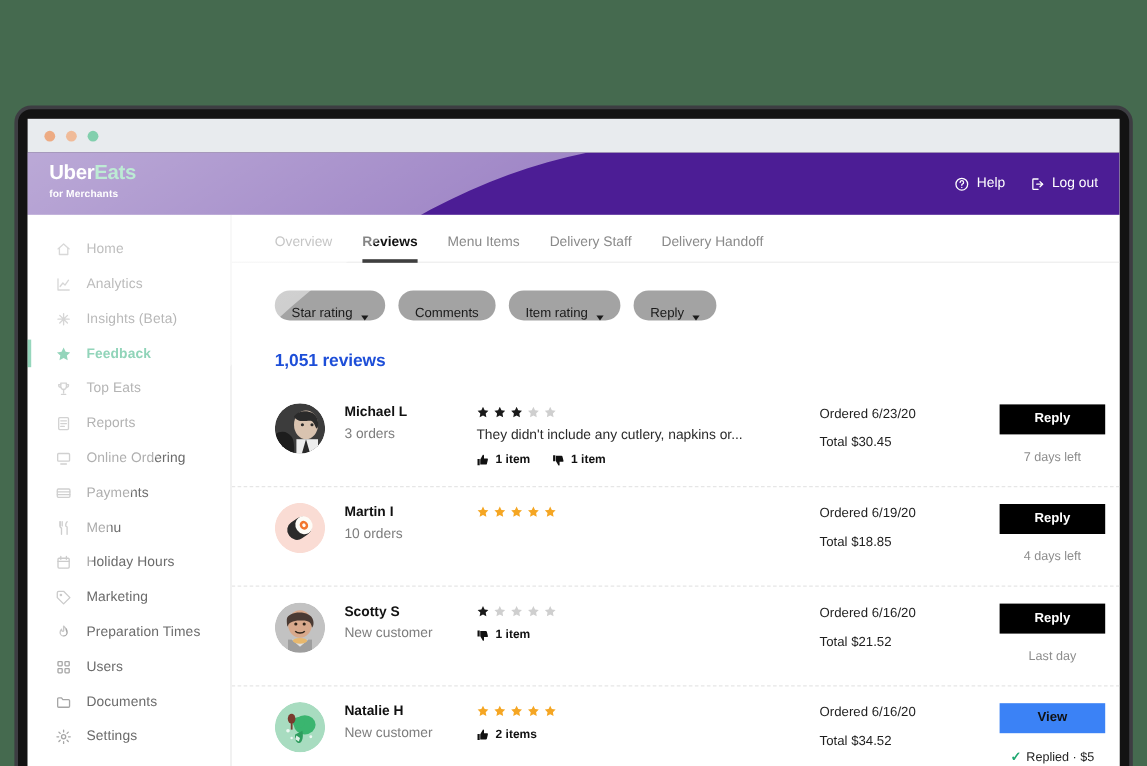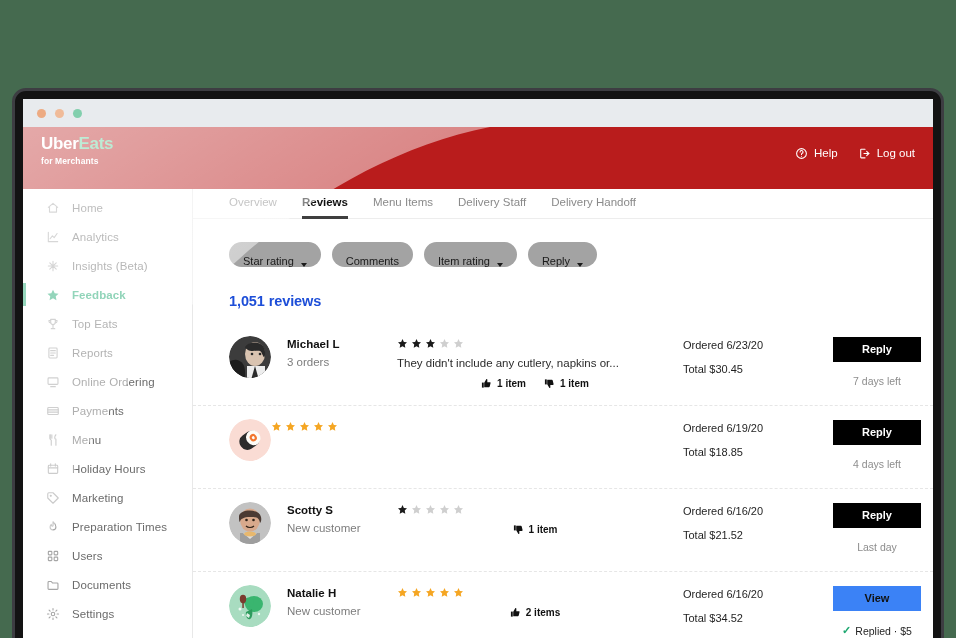--- a/index.html
+++ b/index.html
@@ -31,22 +31,22 @@
   .dot.d3 { background:#4cc08a; }
 
   
   #app {
     position:absolute; left:8px; top:36px; right:8px; bottom:0;
     background:#ffffff; overflow:hidden;
   }
 
   
   #top-header {
-    position:absolute; left:0; top:0; right:0; height:62px;
-    background:#b91c1c; z-index:2;
+    position:absolute; left:0; top:0; right:0; height:52px;
+    background:#4c1d95; z-index:2;
   }
   #brand { position:absolute; left:18px; top:8px; }
   #brand .logo-line { font-size:17px; font-weight:bold; letter-spacing:-.3px; line-height:1; }
   #brand .logo-uber { color:#ffffff; }
   #brand .logo-eats { color:#5fcf98; }
   #brand .logo-sub { font-size:8.5px; color:#ffffff; margin-top:4px; font-weight:bold; letter-spacing:.1px;}
 
   #header-actions {
     position:absolute; right:18px; top:0; height:52px;
     display:flex; align-items:center; gap:20px;
@@ -119,21 +119,21 @@
   .avatar svg { display:block; width:42px; height:42px; }
 
   .rv-person { flex:0 0 110px; margin-left:16px; padding-top:2px; }
   .rv-name { font-size:11.5px; font-weight:bold; color:#111111; }
   .rv-orders { font-size:11.5px; color:#7d7d7d; margin-top:6px; }
 
   .rv-body { flex:1 1 auto; padding-top:2px; min-width:0; padding-right:10px;}
   .stars { display:flex; gap:3px; }
   .stars svg { display:block; }
   .rv-text { font-size:11.5px; color:#2b2b2b; margin-top:8px; white-space:nowrap; overflow:hidden; text-overflow:ellipsis;}
-  .rv-items { display:flex; gap:18px; margin-top:9px;justify-content:center; }
+  .rv-items { display:flex; gap:18px; margin-top:9px; }
   .item-tag { display:flex; align-items:center; gap:5px; font-size:10px; color:#111111; font-weight:bold; }
   .item-tag svg { display:block; }
 
   .rv-order { flex:0 0 150px; padding-top:3px; }
   .rv-order div { font-size:11px; color:#1f1f1f; }
   .rv-order div + div { margin-top:12px; }
 
   .rv-action { flex:0 0 100px; text-align:center; padding-top:1px; }
   .act-btn {
     display:block; width:88px; height:25px; line-height:25px;
@@ -459,20 +459,24 @@
               <svg viewBox="0 0 42 42">
     <circle cx="21" cy="21" r="21" fill="#fadcd4"></circle>
     <g transform="rotate(-35 21 21)">
       <rect x="10" y="13" width="21" height="16" rx="7.5" fill="#2b2b2b"></rect>
       <ellipse cx="25" cy="21" rx="7" ry="7.6" fill="#fdfcf7"></ellipse>
       <ellipse cx="25" cy="21" rx="3.4" ry="3.8" fill="#f2762e"></ellipse>
       <ellipse cx="25" cy="21" rx="1.4" ry="1.6" fill="#fdfcf7"></ellipse>
     </g>
               </svg>
             </div>
+    <div class="rv-person">
+      <div class="rv-name">Martin I</div>
+      <div class="rv-orders">10 orders</div>
+    </div>
     <div class="rv-body">
       <div class="stars">
                 <span>
                   <svg width="11" height="11" viewBox="0 0 24 24" fill="#f5a623">
                     <path d="M12 2.3l3 6.2 6.8.9-4.9 4.8 1.2 6.8L12 17.8 5.9 21l1.2-6.8L2.2 9.4 9 8.5z"></path>
                   </svg>
                 </span>
                 <span>
                   <svg width="11" height="11" viewBox="0 0 24 24" fill="#f5a623">
                     <path d="M12 2.3l3 6.2 6.8.9-4.9 4.8 1.2 6.8L12 17.8 5.9 21l1.2-6.8L2.2 9.4 9 8.5z"></path>

